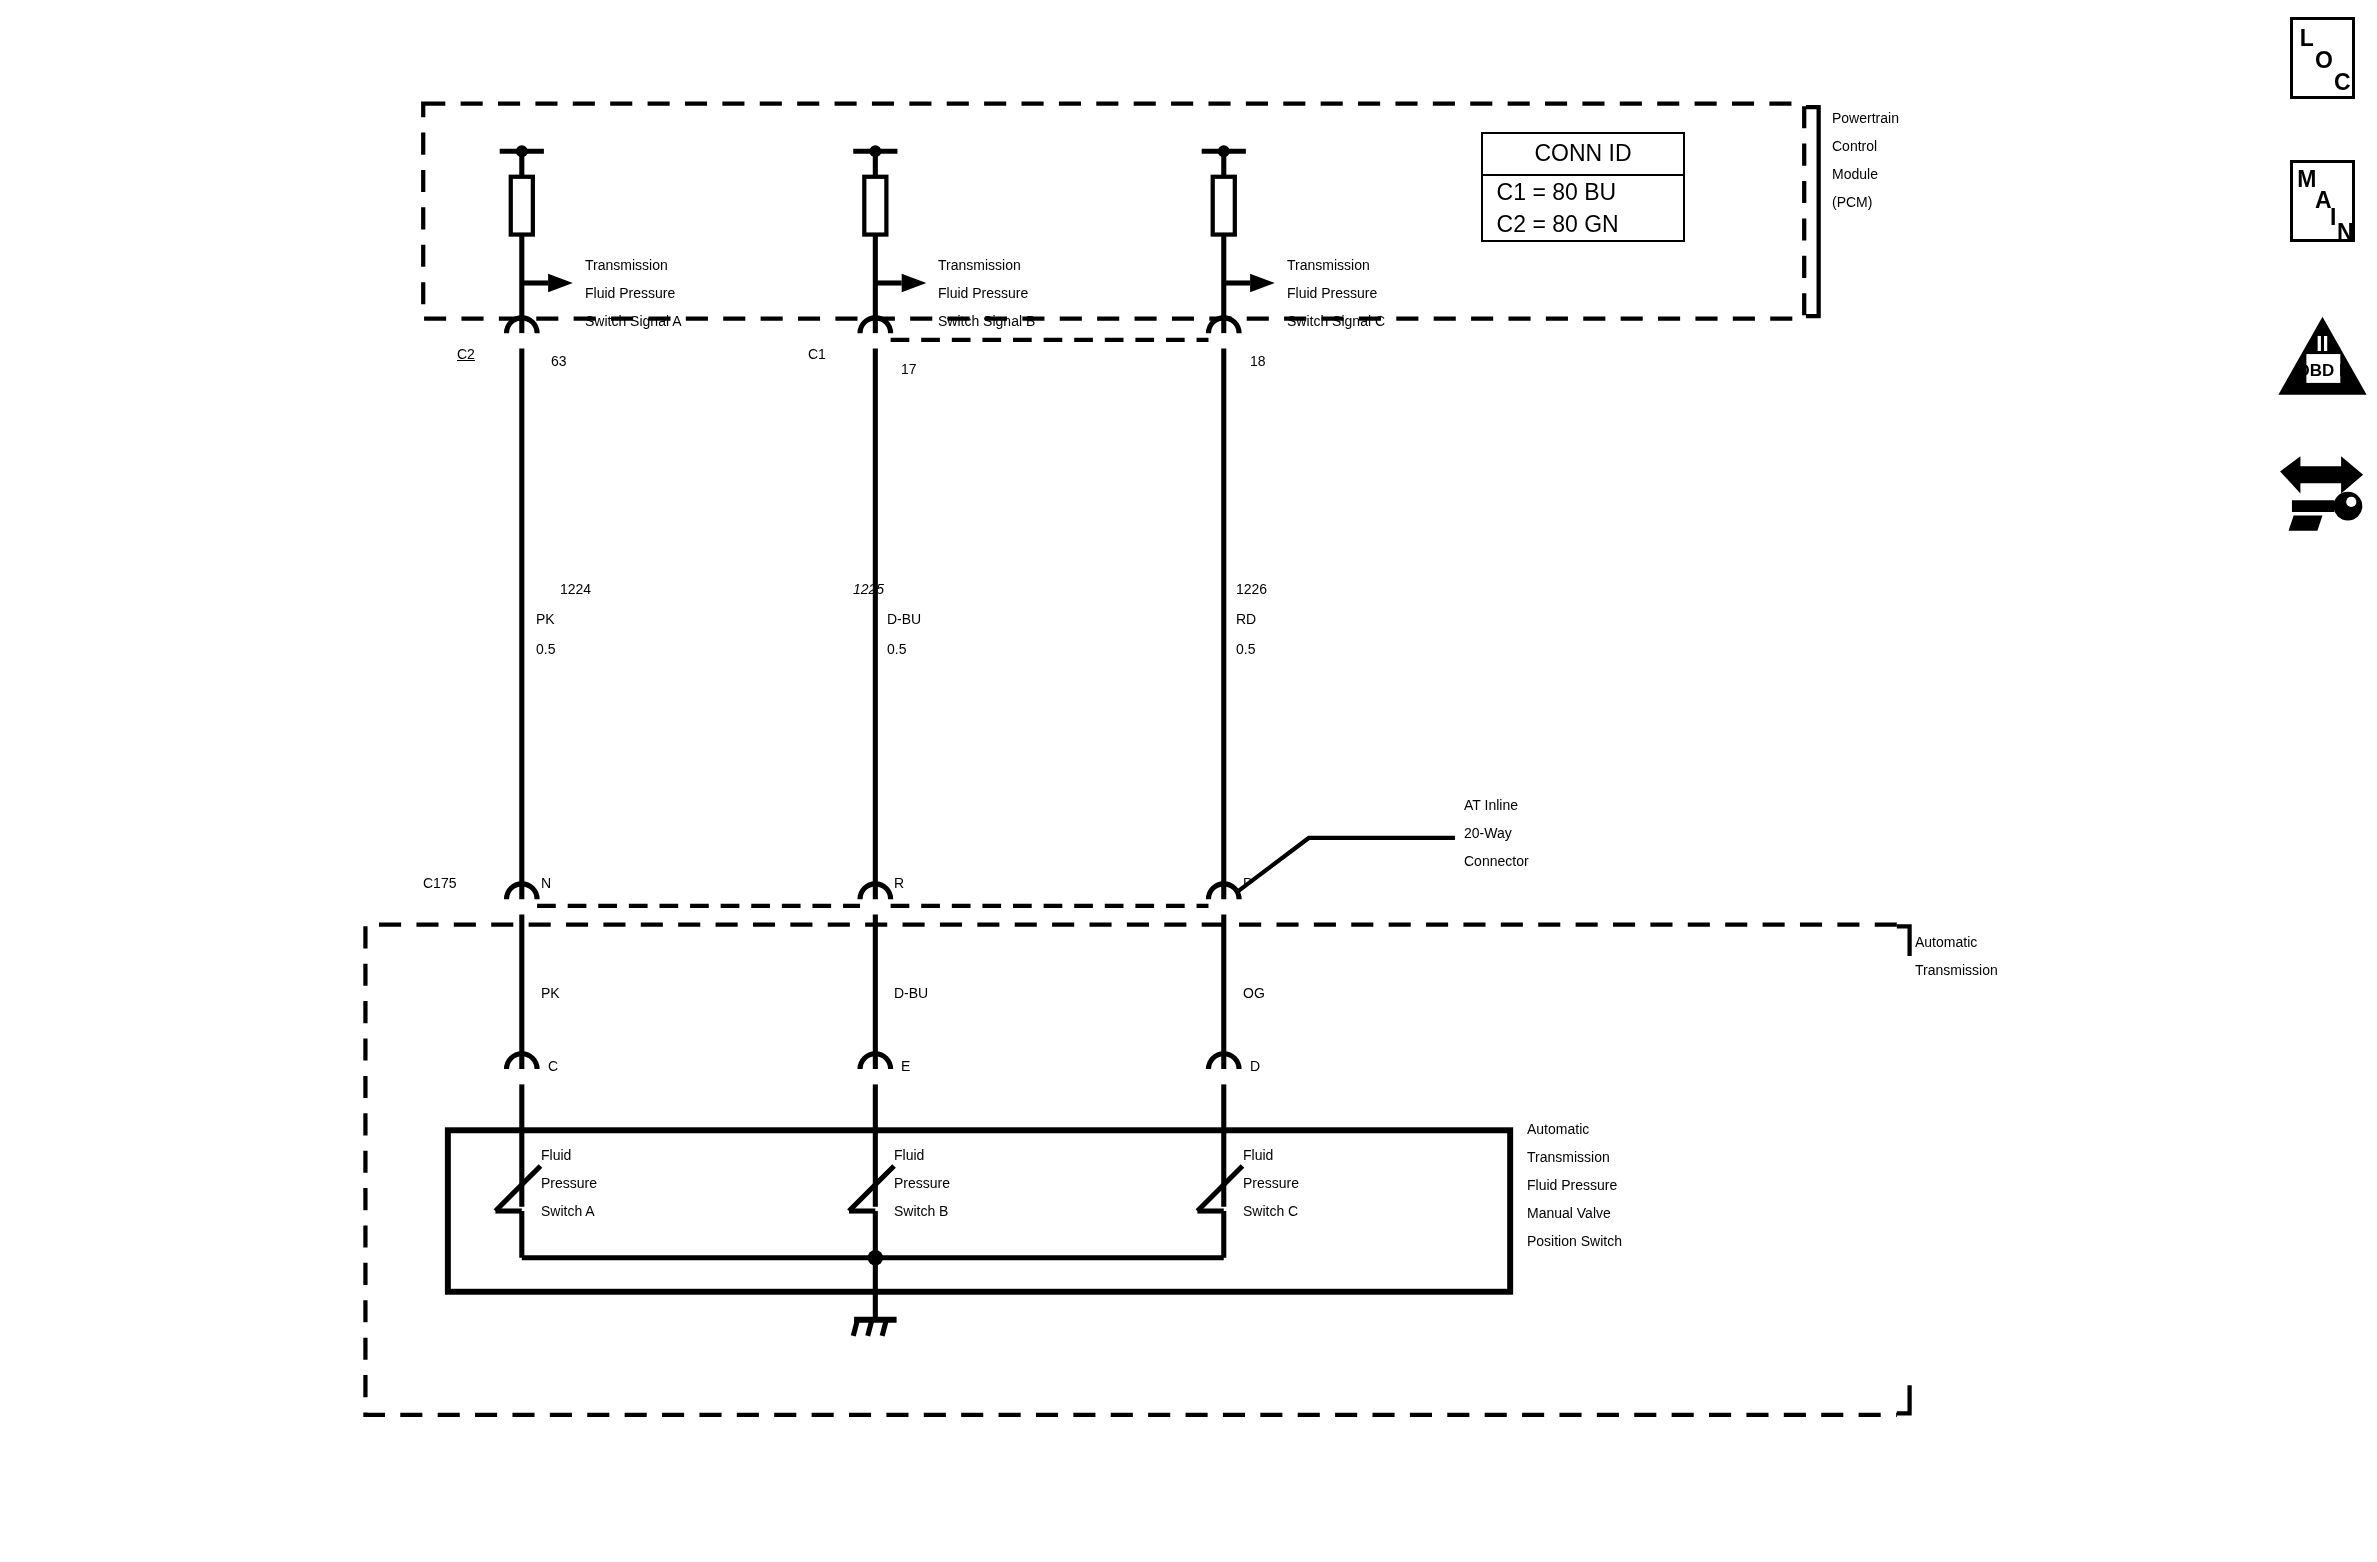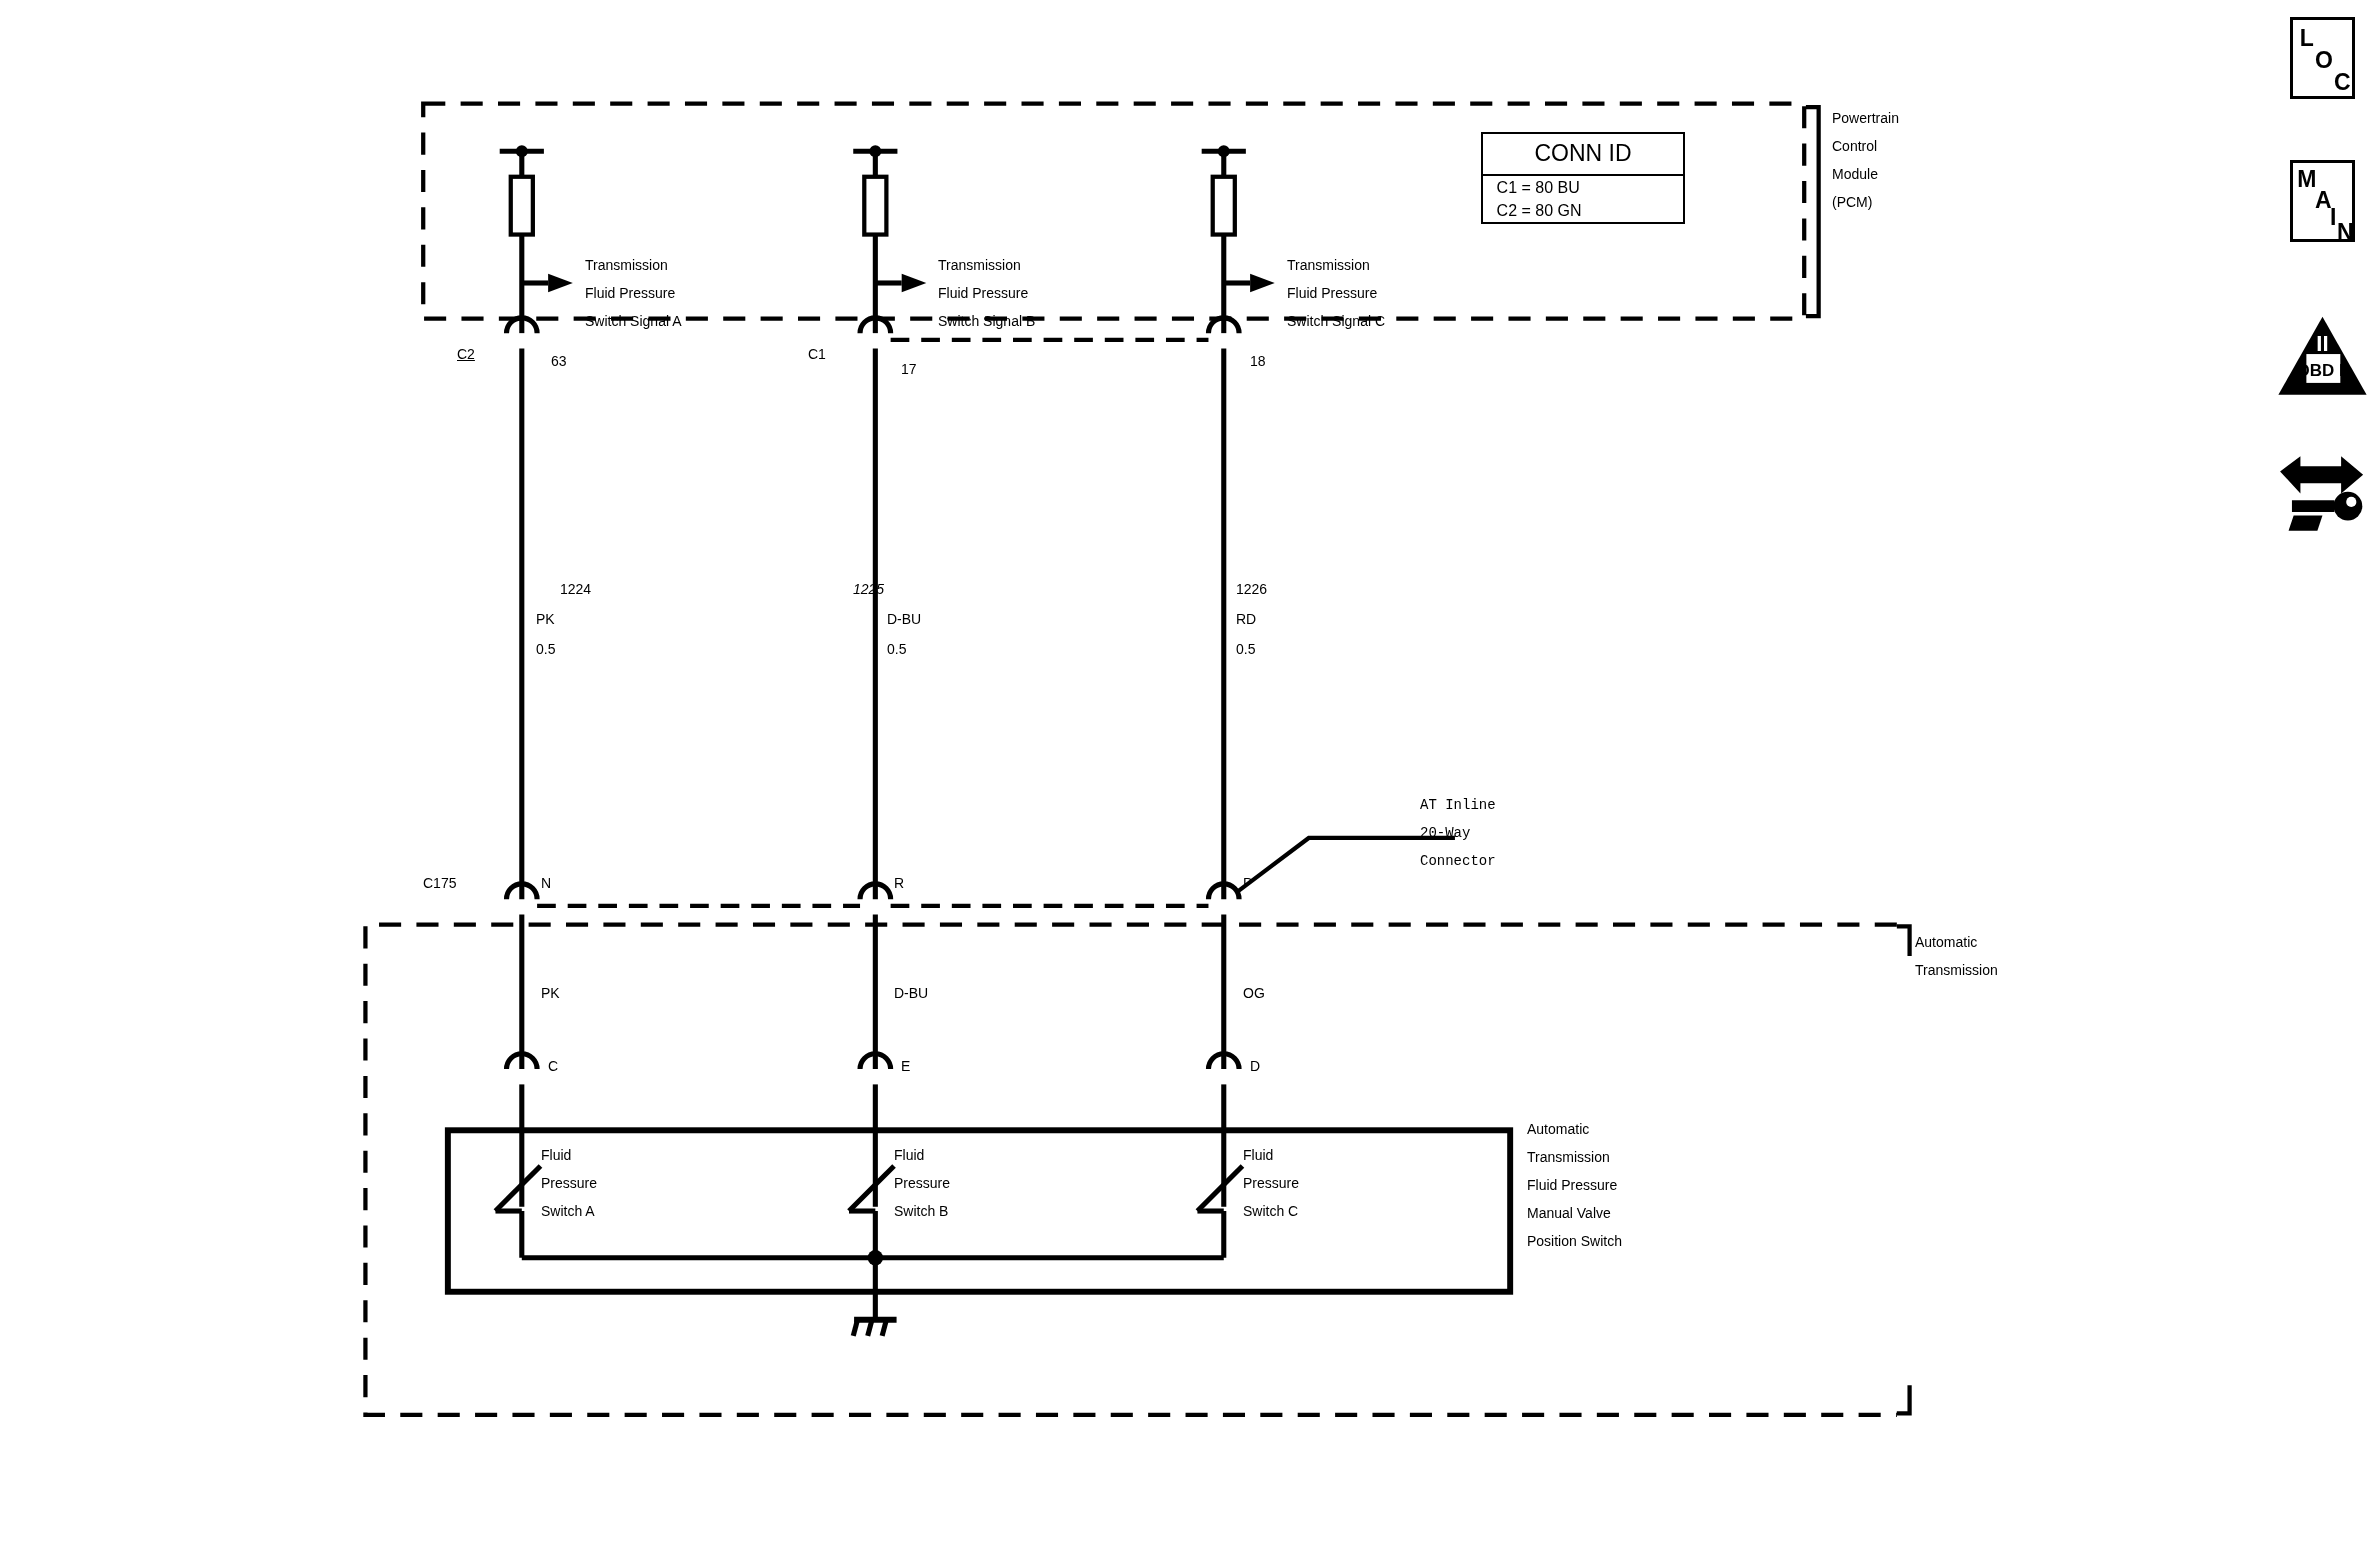--- a/index.html
+++ b/index.html
@@ -39,21 +39,21 @@
     background: #fff;
     box-sizing: border-box;
   }
   .connid .hdr {
     text-align: center;
     font-size: 23px;
     padding: 6px 0 6.8px 0;
     border-bottom: 2.6px solid #000;
   }
   .connid .row {
-    font-size: 16px;
+    font-size: 23px;
     padding: 3.4px 0 1.7px 13.6px;
   }
   .icon-box {
     position: absolute;
     border: 3.4px solid #000;
     background: #fff;
     box-sizing: border-box;
   }
   .icon-box span {
     position: absolute;
@@ -213,21 +213,21 @@
   <div class="lbl" style="left:1236px; top:575px;">1226</div>
   <div class="lbl" style="left:1236px; top:605px;">RD</div>
   <div class="lbl" style="left:1236px; top:635px;">0.5</div>
   <div class="lbl" style="left:1243px; top:869px;">P</div>
   <div class="lbl" style="left:1243px; top:979px;">OG</div>
   <div class="lbl" style="left:1250px; top:1052px;">D</div>
   <div class="lbl" style="left:1243px; top:1141px;">Fluid
 Pressure
 Switch C</div>
 
-  <div class="lbl" style="left:1420px; top:791px;font-family:Liberation Mono, monospace;">AT Inline
+  <div class="lbl" style="left:1464px; top:791px;">AT Inline
 20-Way
 Connector</div>
   <div class="lbl" style="left:423px; top:869px;">C175</div>
 
   <div class="lbl" style="left:1915px; top:928px;">Automatic
 Transmission</div>
 
   <div class="lbl" style="left:1527px; top:1115px;">Automatic
 Transmission
 Fluid Pressure

